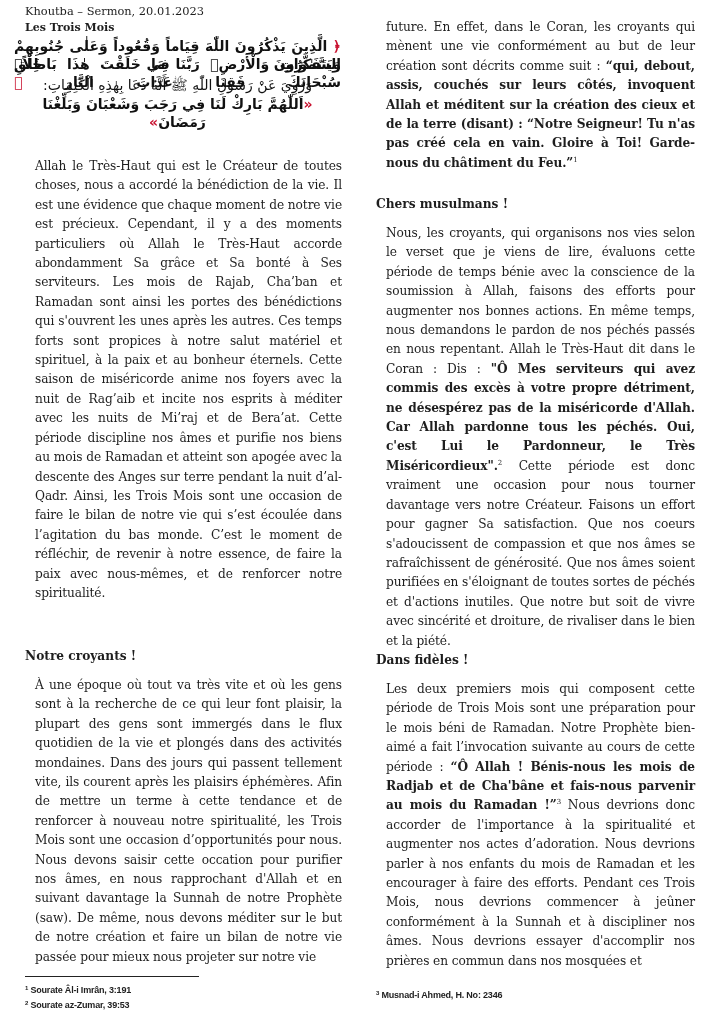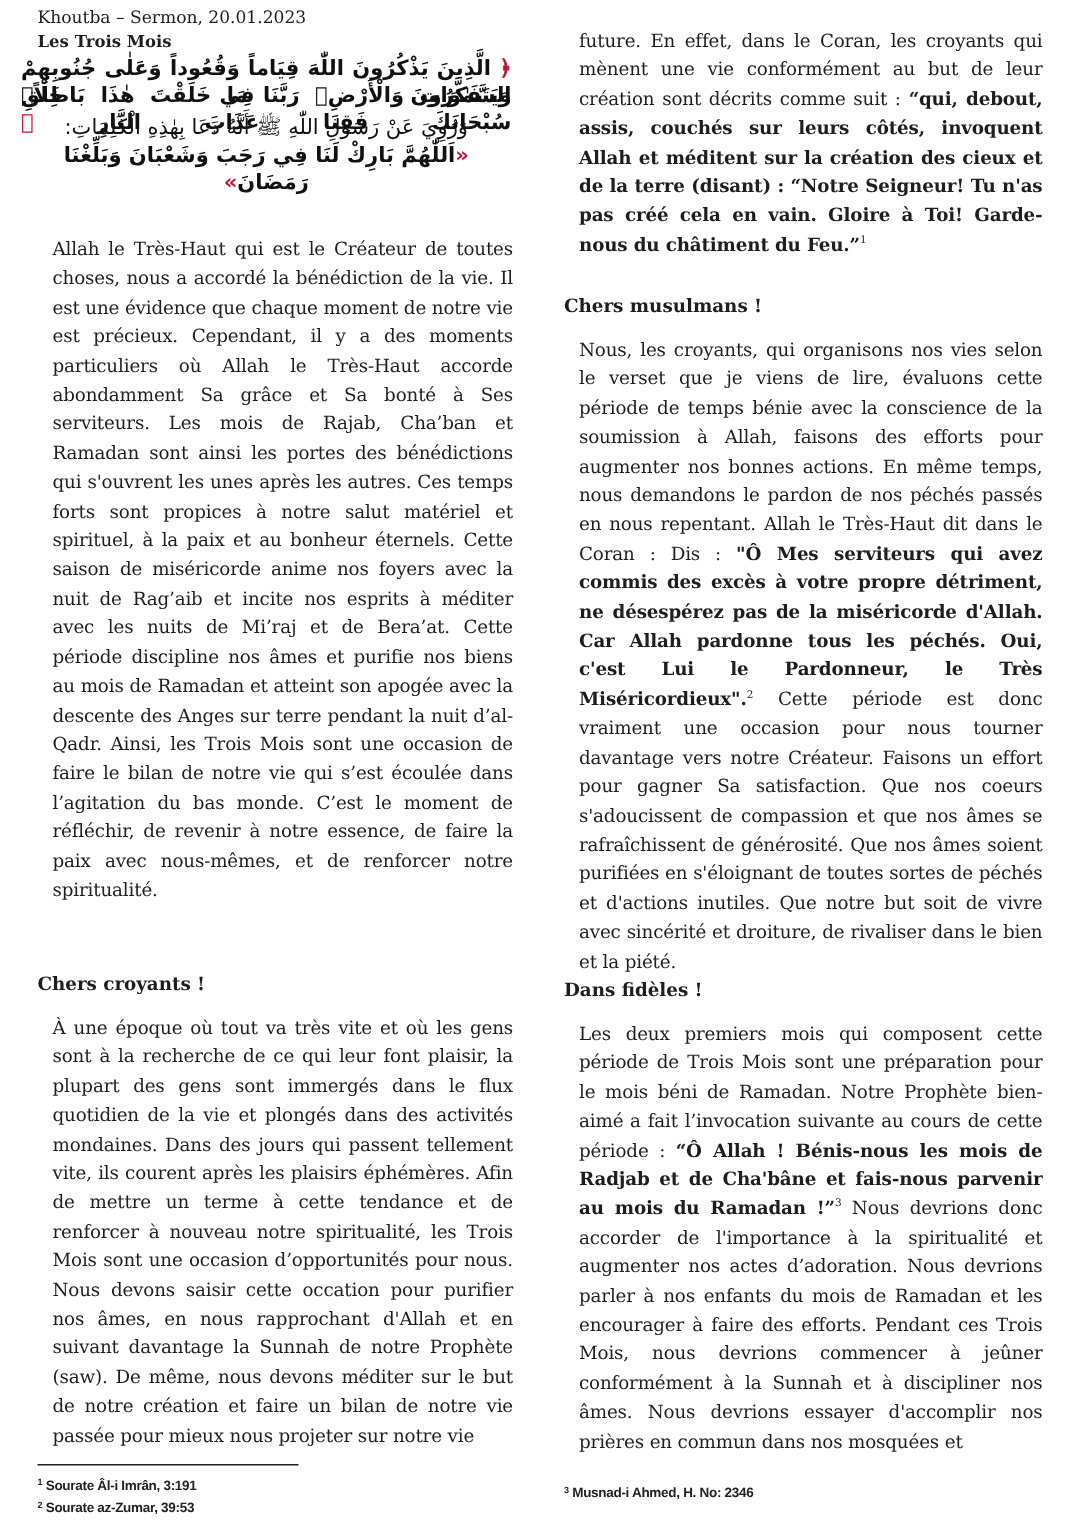--- a/index.html
+++ b/index.html
@@ -43,21 +43,21 @@
   <div class="arabic ar3">وَرُوِيَ عَنْ رَسُولِ اللّٰهِ ﷺ أَنَّهُ دَعَا بِهٰذِهِ الْكَلِمَاتِ:</div>
   <div class="arabic ar4">
     <span class="red">«</span><span>اَللّٰهُمَّ بَارِكْ لَنَا فِي رَجَبَ وَشَعْبَانَ وَبَلِّغْنَا رَمَضَانَ</span><span class="red">»</span>
   </div>
 
   <div class="block" style="left:25px; top:147px; width:327px;">
     <p class="para">Allah le Très-Haut qui est le Créateur de toutes choses, nous a accordé la bénédiction de la vie. Il est une évidence que chaque moment de notre vie est précieux. Cependant, il y a des moments particuliers où Allah le Très-Haut accorde abondamment Sa grâce et Sa bonté à Ses serviteurs. Les mois de Rajab, Cha’ban et Ramadan sont ainsi les portes des bénédictions qui s'ouvrent les unes après les autres. Ces temps forts sont propices à notre salut matériel et spirituel, à la paix et au bonheur éternels. Cette saison de miséricorde anime nos foyers avec la nuit de Rag’aib et incite nos esprits à méditer avec les nuits de Mi’raj et de Bera’at. Cette période discipline nos âmes et purifie nos biens au mois de Ramadan et atteint son apogée avec la descente des Anges sur terre pendant la nuit d’al-Qadr. Ainsi, les Trois Mois sont une occasion de faire le bilan de notre vie qui s’est écoulée dans l’agitation du bas monde. C’est le moment de réfléchir, de revenir à notre essence, de faire la paix avec nous-mêmes, et de renforcer notre spiritualité.</p>
   </div>
 
   <div class="block" style="left:25px; top:647px; width:327px;">
-    <p class="heading">Chers croyants !</p>
+    <p class="heading">Notre croyants !</p>
     <p class="para">À une époque où tout va très vite et où les gens sont à la recherche de ce qui leur font plaisir, la plupart des gens sont immergés dans le flux quotidien de la vie et plongés dans des activités mondaines. Dans des jours qui passent tellement vite, ils courent après les plaisirs éphémères. Afin de mettre un terme à cette tendance et de renforcer à nouveau notre spiritualité, les Trois Mois sont une occasion d’opportunités pour nous. Nous devons saisir cette occation pour purifier nos âmes, en nous rapprochant d'Allah et en suivant davantage la Sunnah de notre Prophète (saw). De même, nous devons méditer sur le but de notre création et faire un bilan de notre vie passée pour mieux nous projeter sur notre vie</p>
   </div>
 
   <div class="fn-rule"></div>
   <div class="fn" style="left:25px; top:984px;">
     <sup>1</sup>
     <span>Sourate Âl-i Imrân, 3:191</span>
   </div>
   <div class="fn" style="left:25px; top:999px;">
     <sup>2</sup>

